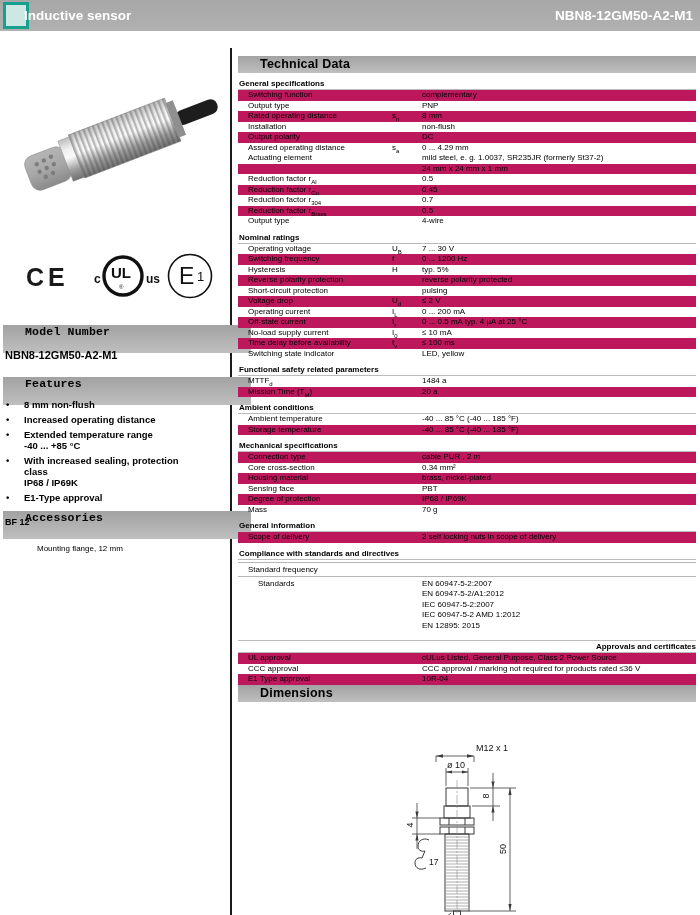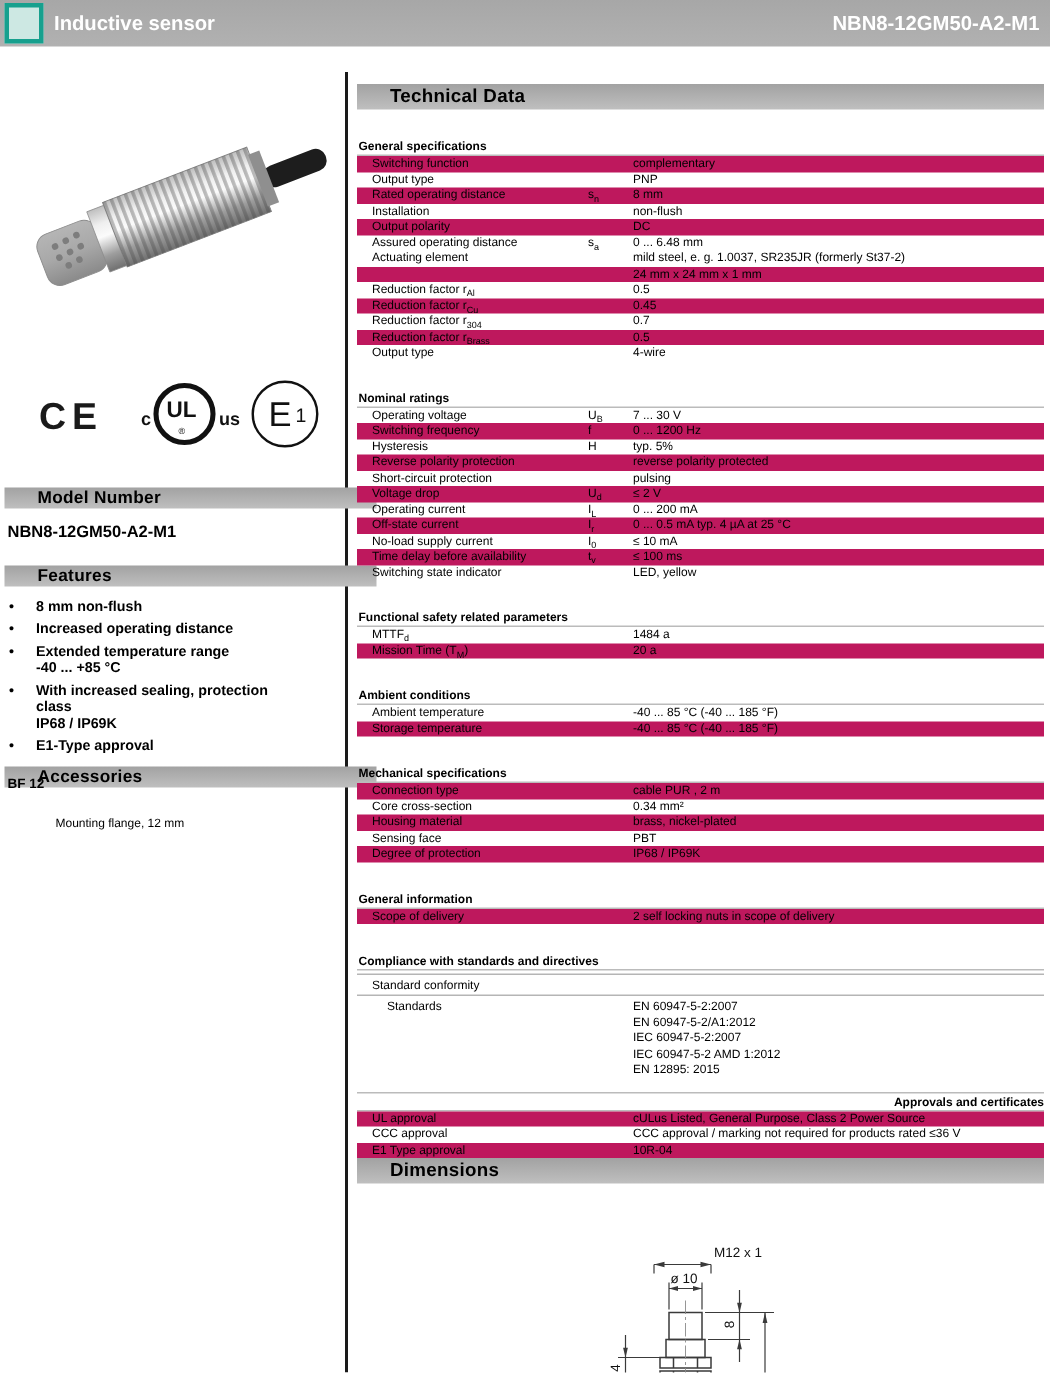--- a/index.html
+++ b/index.html
@@ -4,40 +4,40 @@
 <style>
   html,body{margin:0;padding:0;}
   body{width:700px;height:915px;position:relative;background:#fff;
        font-family:"Liberation Sans",sans-serif;color:#000;overflow:hidden;}
 
   
   .topbar{position:absolute;left:0;top:0;width:700px;height:31px;
           background:linear-gradient(180deg,#a7a7a7,#b1b1b1);}
   .brandbox{position:absolute;left:3px;top:2px;width:20px;height:21px;
             border:3px solid #17a08e;background:#cde8e3;}
-  .topbar .lt{position:absolute;left:36px;top:0;height:31px;line-height:31px;
+  .topbar .lt{position:absolute;left:24px;top:0;height:31px;line-height:31px;
               color:#fff;font-weight:bold;font-size:13.5px;text-align:center;}
   .topbar .rt{position:absolute;right:7px;top:0;height:31px;line-height:31px;
               color:#fff;font-weight:bold;font-size:13.5px;}
 
   
   .divider{position:absolute;left:230px;top:48px;bottom:0;width:1.5px;background:#1a1a1a;}
   .leftcol{position:absolute;left:0;top:31px;width:230px;bottom:0;}
   .rightcol{position:absolute;left:238px;top:56px;width:458px;}
 
   
   .secbar{background:linear-gradient(180deg,#a2a2a2,#bfbfbf);
           font-weight:bold;font-size:12.5px;line-height:17px;height:17px;
           padding-left:22px;letter-spacing:.2px;}
-  .leftbar{position:absolute;left:3px;width:226px;height:14px;line-height:14px;
-           font-size:11.5px;}
+  .leftbar{position:absolute;left:3px;width:226px;height:28px;line-height:14px;
+           font-size:11.5px;font-family:Liberation Mono, monospace;}
 
   
   .t-sec{font-weight:bold;font-size:8px;line-height:10px;padding:1px 0 0 1px;
-         border-bottom:1px solid #bbb;margin-top:19px;}
+         border-bottom:1px solid #bbb;margin-top:5px;}
   .t-gap{margin-top:9px;border-top:1px solid #bbb;text-align:right;}
   .t-row{display:grid;grid-template-columns:144px 30px 1fr;
          font-size:8px;line-height:10.5px;min-height:10.5px;padding-left:10px;}
   .t-row.shaded{background:#be185d;}
   .t-sym,.t-label{white-space:nowrap;}
   sub{font-size:6px;line-height:0;}
   .t-conf{font-size:8px;line-height:13px;padding-left:10px;
           border-top:1px solid #b5b5b5;border-bottom:1px solid #b5b5b5;margin:2px 0;}
   .t-indent{padding-left:10px;}
 
@@ -208,21 +208,21 @@
         <span class="t-label"><span>Output polarity</span></span>
         <span class="t-sym"></span>
         <span class="t-val">
           <div>DC</div>
         </span>
       </div>
       <div class="t-row">
         <span class="t-label"><span>Assured operating distance</span></span>
         <span class="t-sym"><span>s</span><sub>a</sub></span>
         <span class="t-val">
-          <div>0 ... 6.48 mm</div>
+          <div>0 ... 4.29 mm</div>
         </span>
       </div>
       <div class="t-row">
         <span class="t-label"><span>Actuating element</span></span>
         <span class="t-sym"></span>
         <span class="t-val">
           <div>mild steel, e. g. 1.0037, SR235JR (formerly St37-2)</div>
         </span>
       </div>
       <div class="t-row shaded">
@@ -404,30 +404,37 @@
           <div>PBT</div>
         </span>
       </div>
       <div class="t-row shaded">
         <span class="t-label"><span>Degree of protection</span></span>
         <span class="t-sym"></span>
         <span class="t-val">
           <div>IP68 / IP69K</div>
         </span>
       </div>
+      <div class="t-row">
+        <span class="t-label"><span>Mass</span></span>
+        <span class="t-sym"></span>
+        <span class="t-val">
+          <div>70 g</div>
+        </span>
+      </div>
       <div class="t-sec">General information</div>
       <div class="t-row shaded">
         <span class="t-label"><span>Scope of delivery</span></span>
         <span class="t-sym"></span>
         <span class="t-val">
           <div>2 self locking nuts in scope of delivery</div>
         </span>
       </div>
       <div class="t-sec">Compliance with standards and directives</div>
-      <div class="t-conf"><span>Standard conformity</span></div>
+      <div class="t-conf"><span>Standard frequency</span></div>
       <div class="t-row">
         <span class="t-label t-indent"><span>Standards</span></span>
         <span class="t-sym"></span>
         <span class="t-val">
           <div>EN 60947-5-2:2007</div>
           <div>EN 60947-5-2/A1:2012</div>
           <div>IEC 60947-5-2:2007</div>
           <div>IEC 60947-5-2 AMD 1:2012</div>
           <div>EN 12895: 2015</div>
         </span>

